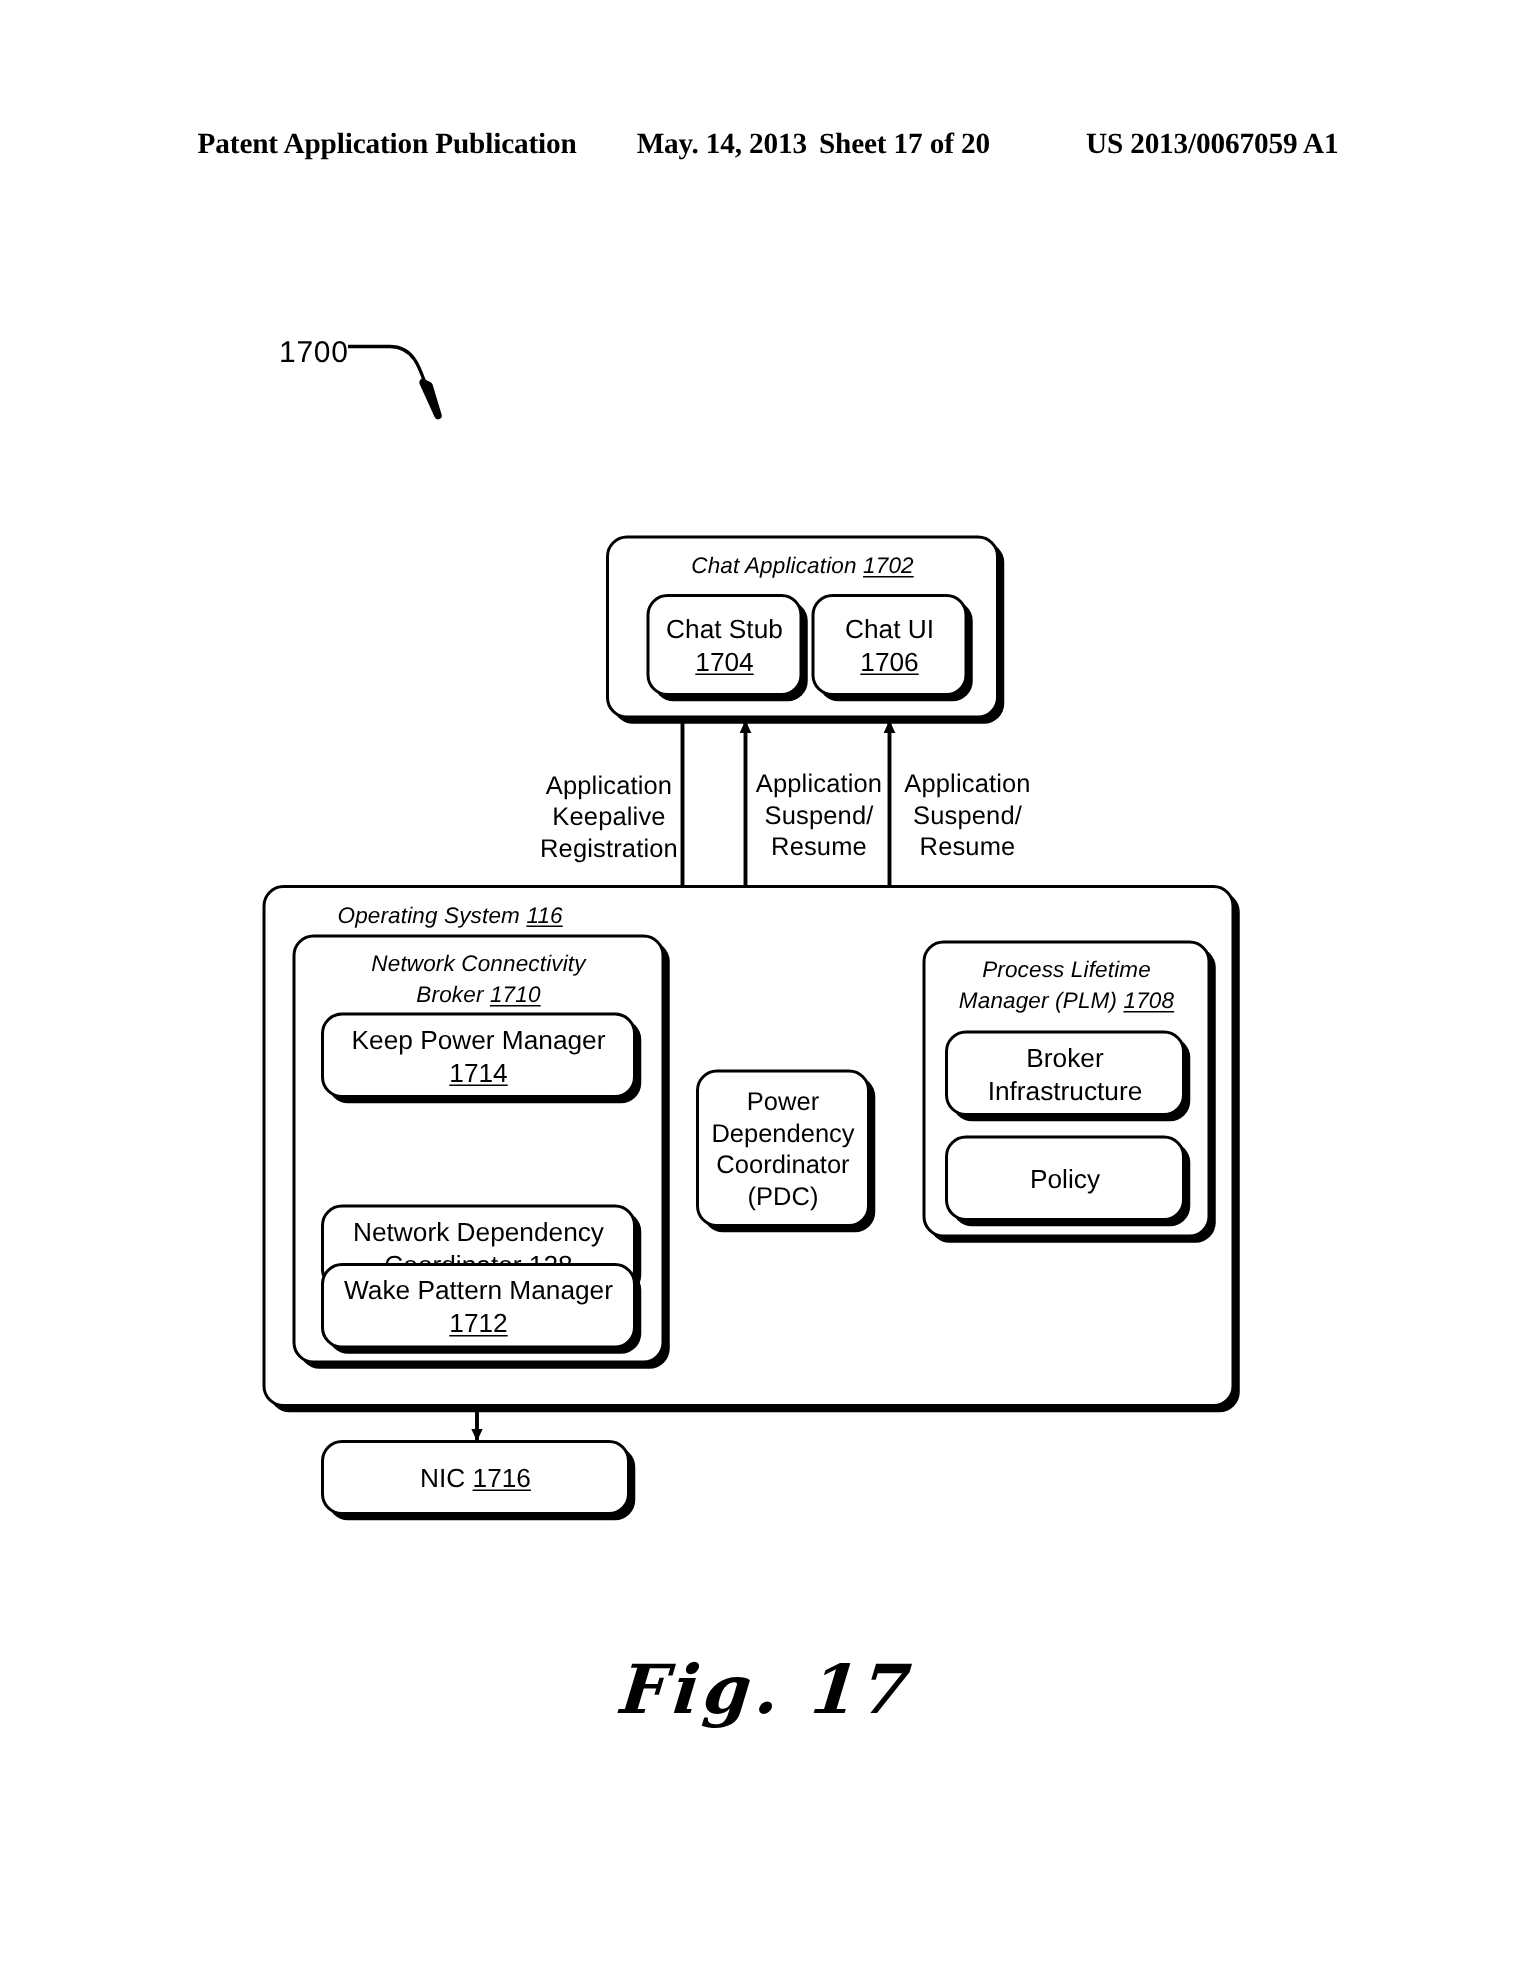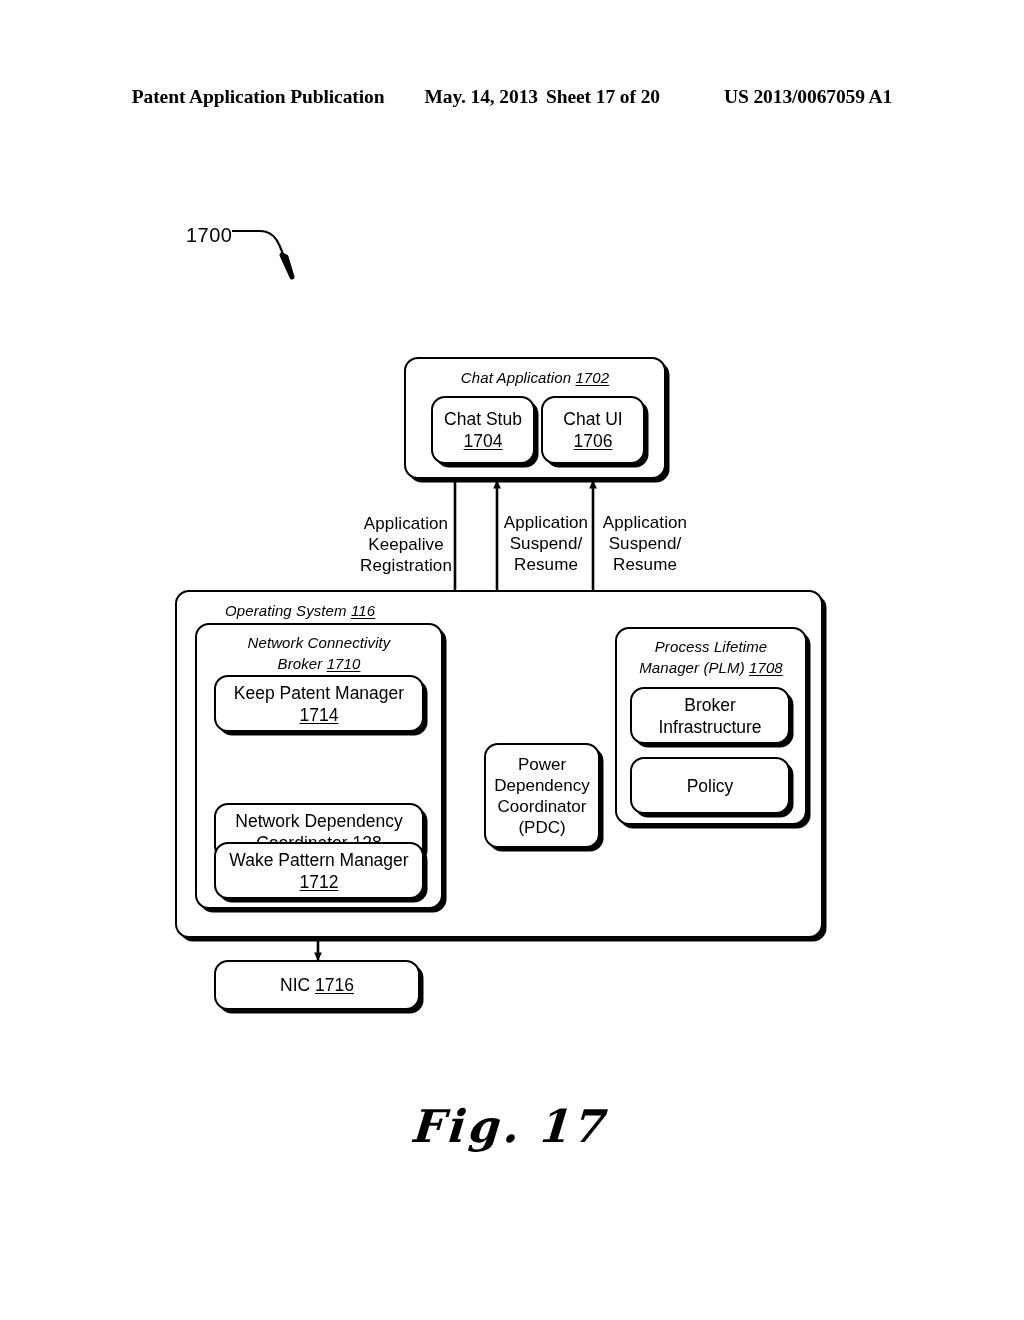--- a/index.html
+++ b/index.html
@@ -205,40 +205,40 @@
 
 <div class="dbox" style="left:195px; top:623px; width:248px; height:286px;">
   <div class="dbox-label" style="top:7px;">
     <span>Network Connectivity</span><br>
     <span>Broker </span><span class="u">1710</span>
   </div>
 </div>
 
 <div class="dbox thin" style="left:214px; top:675px; width:210px; height:57px;">
   <div class="center-label">
-    <span>Keep Patent Manager</span><br>
+    <span>Keep Power Manager</span><br>
     <span class="u">1714</span>
   </div>
 </div>
 
 <div class="dbox thin" style="left:214px; top:803px; width:210px; height:57px;">
   <div class="center-label">
     <span>Network Dependency</span><br>
     <span>Coordinator </span><span class="u">128</span>
   </div>
 </div>
 
 <div class="dbox thin" style="left:214px; top:842px; width:210px; height:57px;">
   <div class="center-label">
     <span>Wake Pattern Manager</span><br>
     <span class="u">1712</span>
   </div>
 </div>
 
-<div class="dbox" style="left:464px; top:743px; width:116px; height:105px;margin-left:20px;">
+<div class="dbox" style="left:464px; top:713px; width:116px; height:105px;">
   <div class="center-label" style="white-space:pre-line; font-size:17px; line-height:21px;">Power
 Dependency
 Coordinator
 (PDC)</div>
 </div>
 
 <div class="dbox" style="left:615px; top:627px; width:192px; height:198px;">
   <div class="dbox-label" style="top:7px;">
     <span>Process Lifetime</span><br>
     <span>Manager (PLM) </span><span class="u">1708</span>

